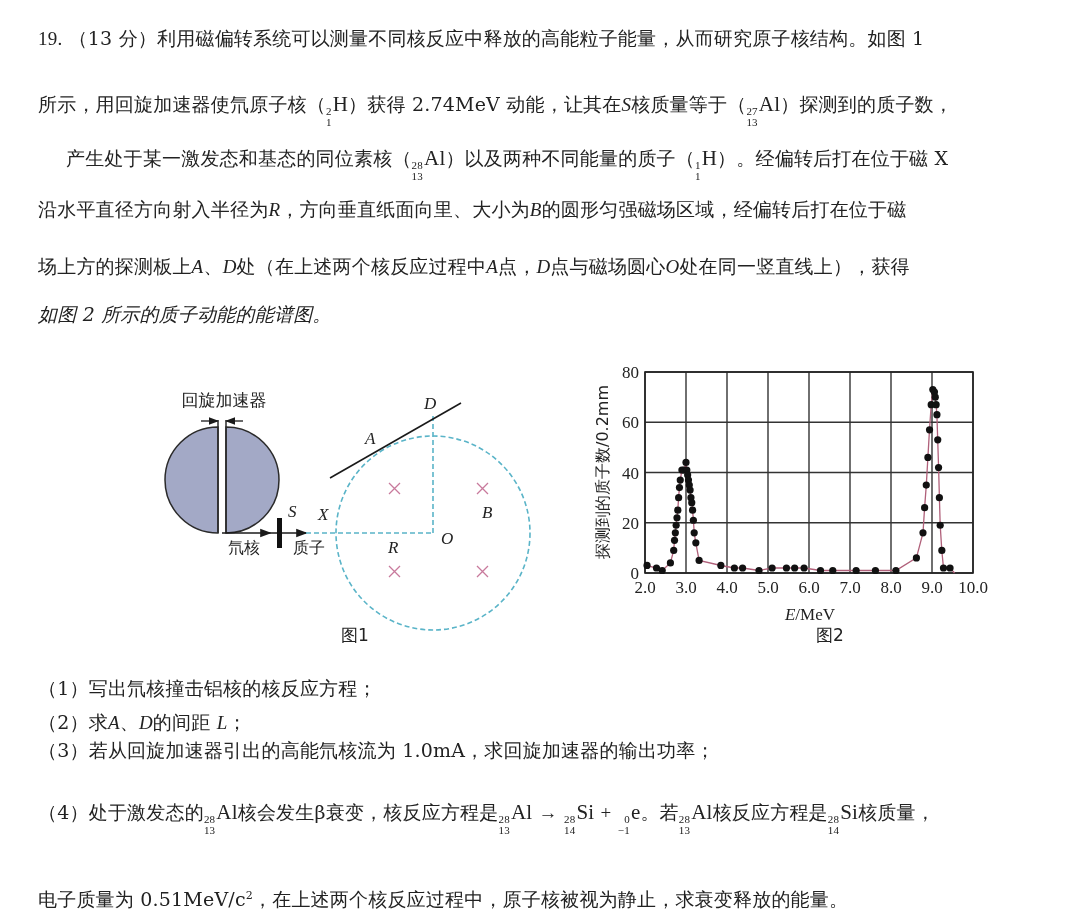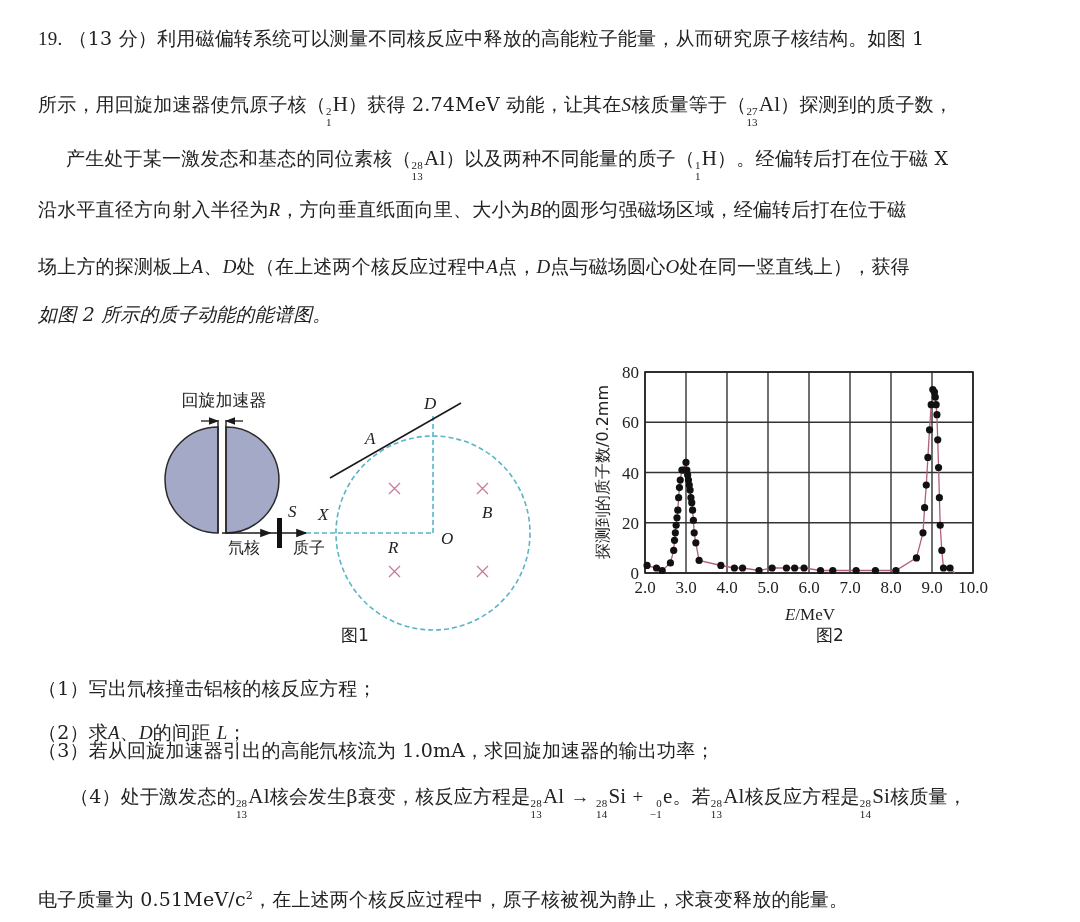--- a/index.html
+++ b/index.html
@@ -199,27 +199,27 @@
       <text x="639" y="378" font-size="17" text-anchor="end" fill="#222">80</text>
     </g>
   <text id="ylabel" class="cjk" font-size="16" fill="#222" transform="translate(608,472) rotate(-90)" text-anchor="middle">探测到的质子数/0.2mm</text>
   <text x="810" y="620" font-size="17" text-anchor="middle" fill="#222"><tspan font-style="italic">E</tspan><tspan>/MeV</tspan></text>
   <text class="cjk" x="830" y="641" font-size="17" text-anchor="middle" fill="#222">图2</text>
 </svg>
 
 <div class="line" style="top:660px;margin-top:16px;">
   <span>（1）写出氘核撞击铝核的核反应方程；</span>
 </div>
-<div class="line" style="top:710px;margin-top:10px;">
+<div class="line" style="top:710px;">
   <span>（2）求</span><span class="it">A</span><span>、</span><span class="it">D</span><span>的间距</span> <span class="it">L</span><span>；</span>
 </div>
 <div class="line" style="top:738px;">
   <span>（3）若从回旋加速器引出的高能氘核流为 1.0mA，求回旋加速器的输出功率；</span>
 </div>
-<div class="line" style="top:784px;margin-left:32px;">
+<div class="line" style="top:800px;">
   <span>（4）处于激发态的</span><span class="nuc"><span class="sc">
         <span>28</span>
         <span>13</span>
       </span><span class="sym">Al</span></span><span>核会发生β衰变，核反应方程是</span><span class="nuc"><span class="sc">
         <span>28</span>
         <span>13</span>
       </span><span class="sym">Al</span></span> <span class="ser">→</span> <span class="nuc"><span class="sc">
         <span>28</span>
         <span>14</span>
       </span><span class="sym">Si</span></span> <span class="ser">+</span> <span class="nuc"><span class="sc">

